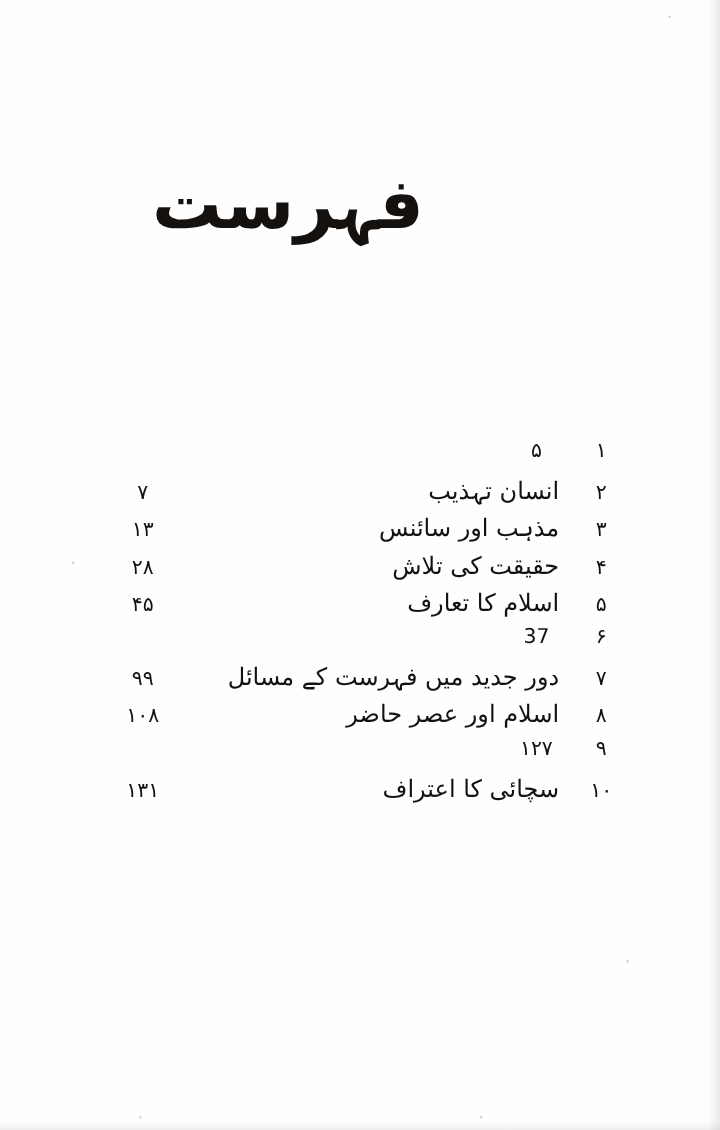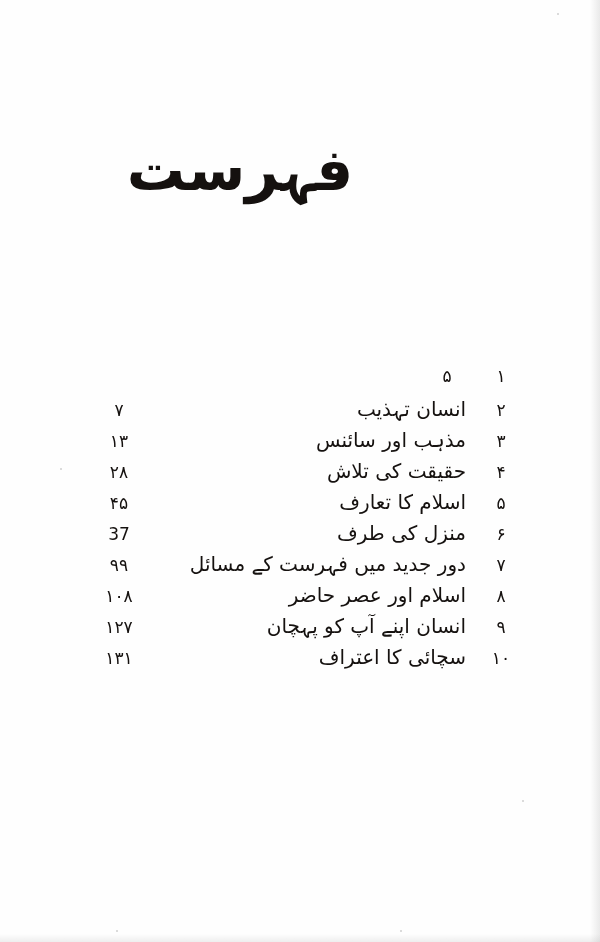--- a/index.html
+++ b/index.html
@@ -134,39 +134,37 @@
     </div>
 
     <div class="toc-row">
       <span class="num">۵</span>
       <span class="entry">اسلام کا تعارف</span>
       <span class="page-no">۴۵</span>
     </div>
 
     <div class="toc-row">
       <span class="num">۶</span>
-      <span class="entry">منزل کی طرف</span>
       <span class="page-no">37</span>
     </div>
 
     <div class="toc-row">
       <span class="num">۷</span>
       <span class="entry">دور جدید میں فہرست کے مسائل</span>
       <span class="page-no">۹۹</span>
     </div>
 
     <div class="toc-row">
       <span class="num">۸</span>
       <span class="entry">اسلام اور عصر حاضر</span>
       <span class="page-no">۱۰۸</span>
     </div>
 
     <div class="toc-row">
       <span class="num">۹</span>
-      <span class="entry">انسان اپنے آپ کو پہچان</span>
       <span class="page-no">۱۲۷</span>
     </div>
 
     <div class="toc-row">
       <span class="num">۱۰</span>
       <span class="entry">سچائی کا اعتراف</span>
       <span class="page-no">۱۳۱</span>
     </div>
 
   </div>

